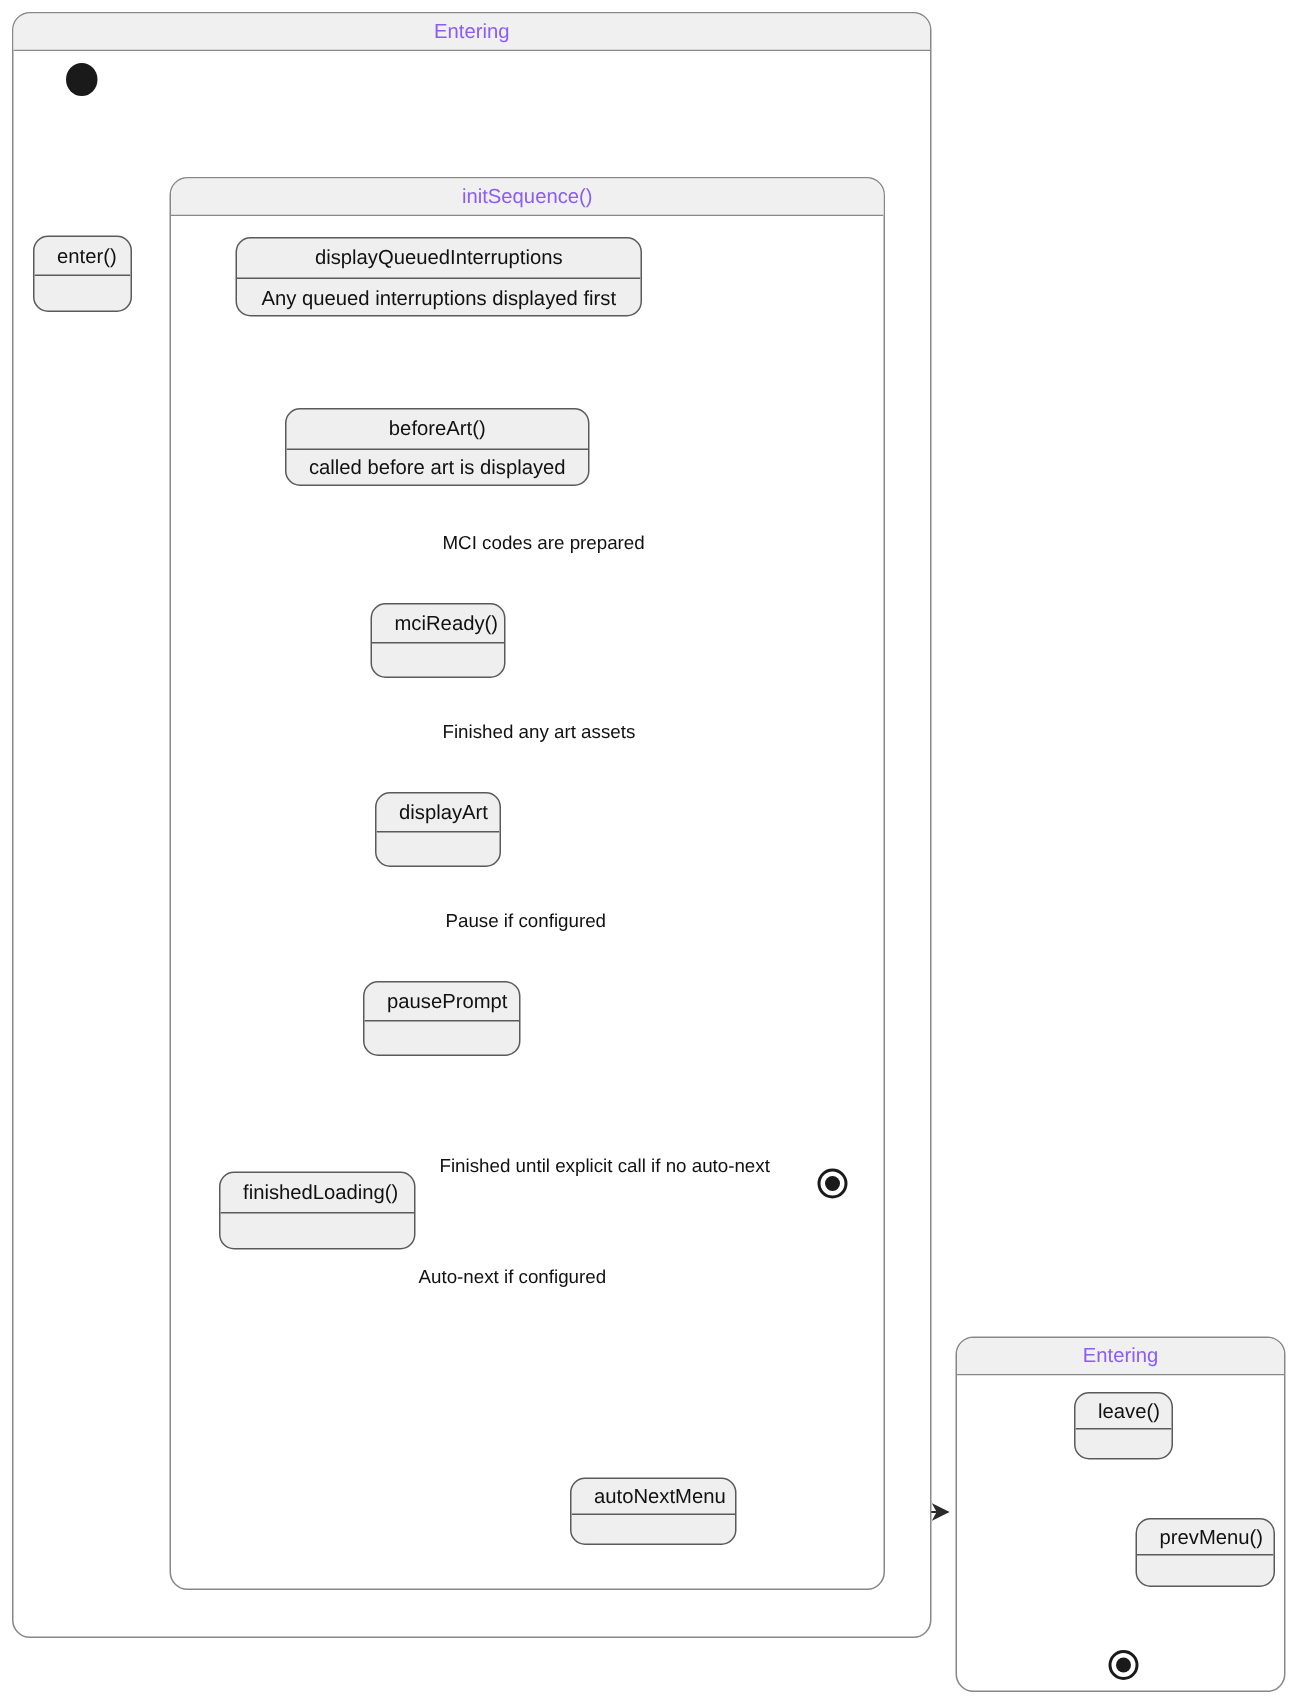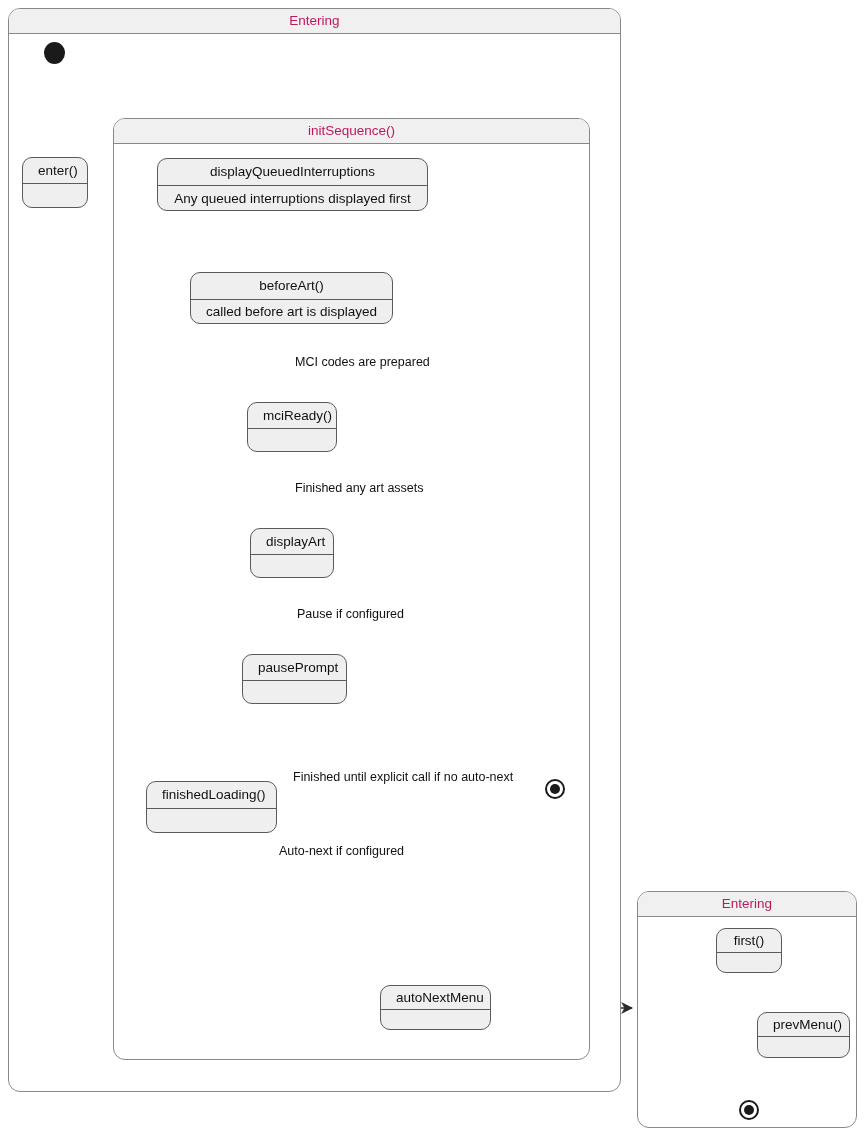--- a/index.html
+++ b/index.html
@@ -31,21 +31,21 @@
     border: 1px solid #888888;
     border-radius: 12px;
     background: #ffffff;
   }
   .composite > .comp-title {
     box-sizing: border-box;
     height: 25px;
     line-height: 24px;
     text-align: center;
     font-size: 13.5px;
-    color: #be185d;
+    color: #8b5cf6;
     background: #f0f0f0;
     border-bottom: 1px solid #888888;
     border-radius: 11px 11px 0 0;
   }
   
   .state {
     position: absolute;
     box-sizing: border-box;
     border: 1px solid #5a5a5a;
     border-radius: 10px;
@@ -202,21 +202,21 @@
     <div class="st-name" style="height:27px; line-height:26px;">finishedLoading()</div>
     <div class="st-body" style="height:24px; line-height:24px;"></div>
   </div>
 
   <div class="state" style="left:380px; top:985px; width:111px; height:45px;">
     <div class="st-name" style="height:24px; line-height:23px;">autoNextMenu</div>
     <div class="st-body" style="height:20px; line-height:20px;"></div>
   </div>
 
   <div class="state" style="left:716px; top:928px; width:66px; height:45px;">
-    <div class="st-name" style="height:24px; line-height:23px;">first()</div>
+    <div class="st-name" style="height:24px; line-height:23px;">leave()</div>
     <div class="st-body" style="height:20px; line-height:20px;"></div>
   </div>
 
 
   <div class="state" style="left:757px; top:1012px; width:93px; height:46px;">
     <div class="st-name" style="height:24px; line-height:23px;">prevMenu()</div>
     <div class="st-body" style="height:21px; line-height:21px;"></div>
   </div>
 
   <div class="edge-label" style="left:295px; top:355px;">MCI codes are prepared</div>

